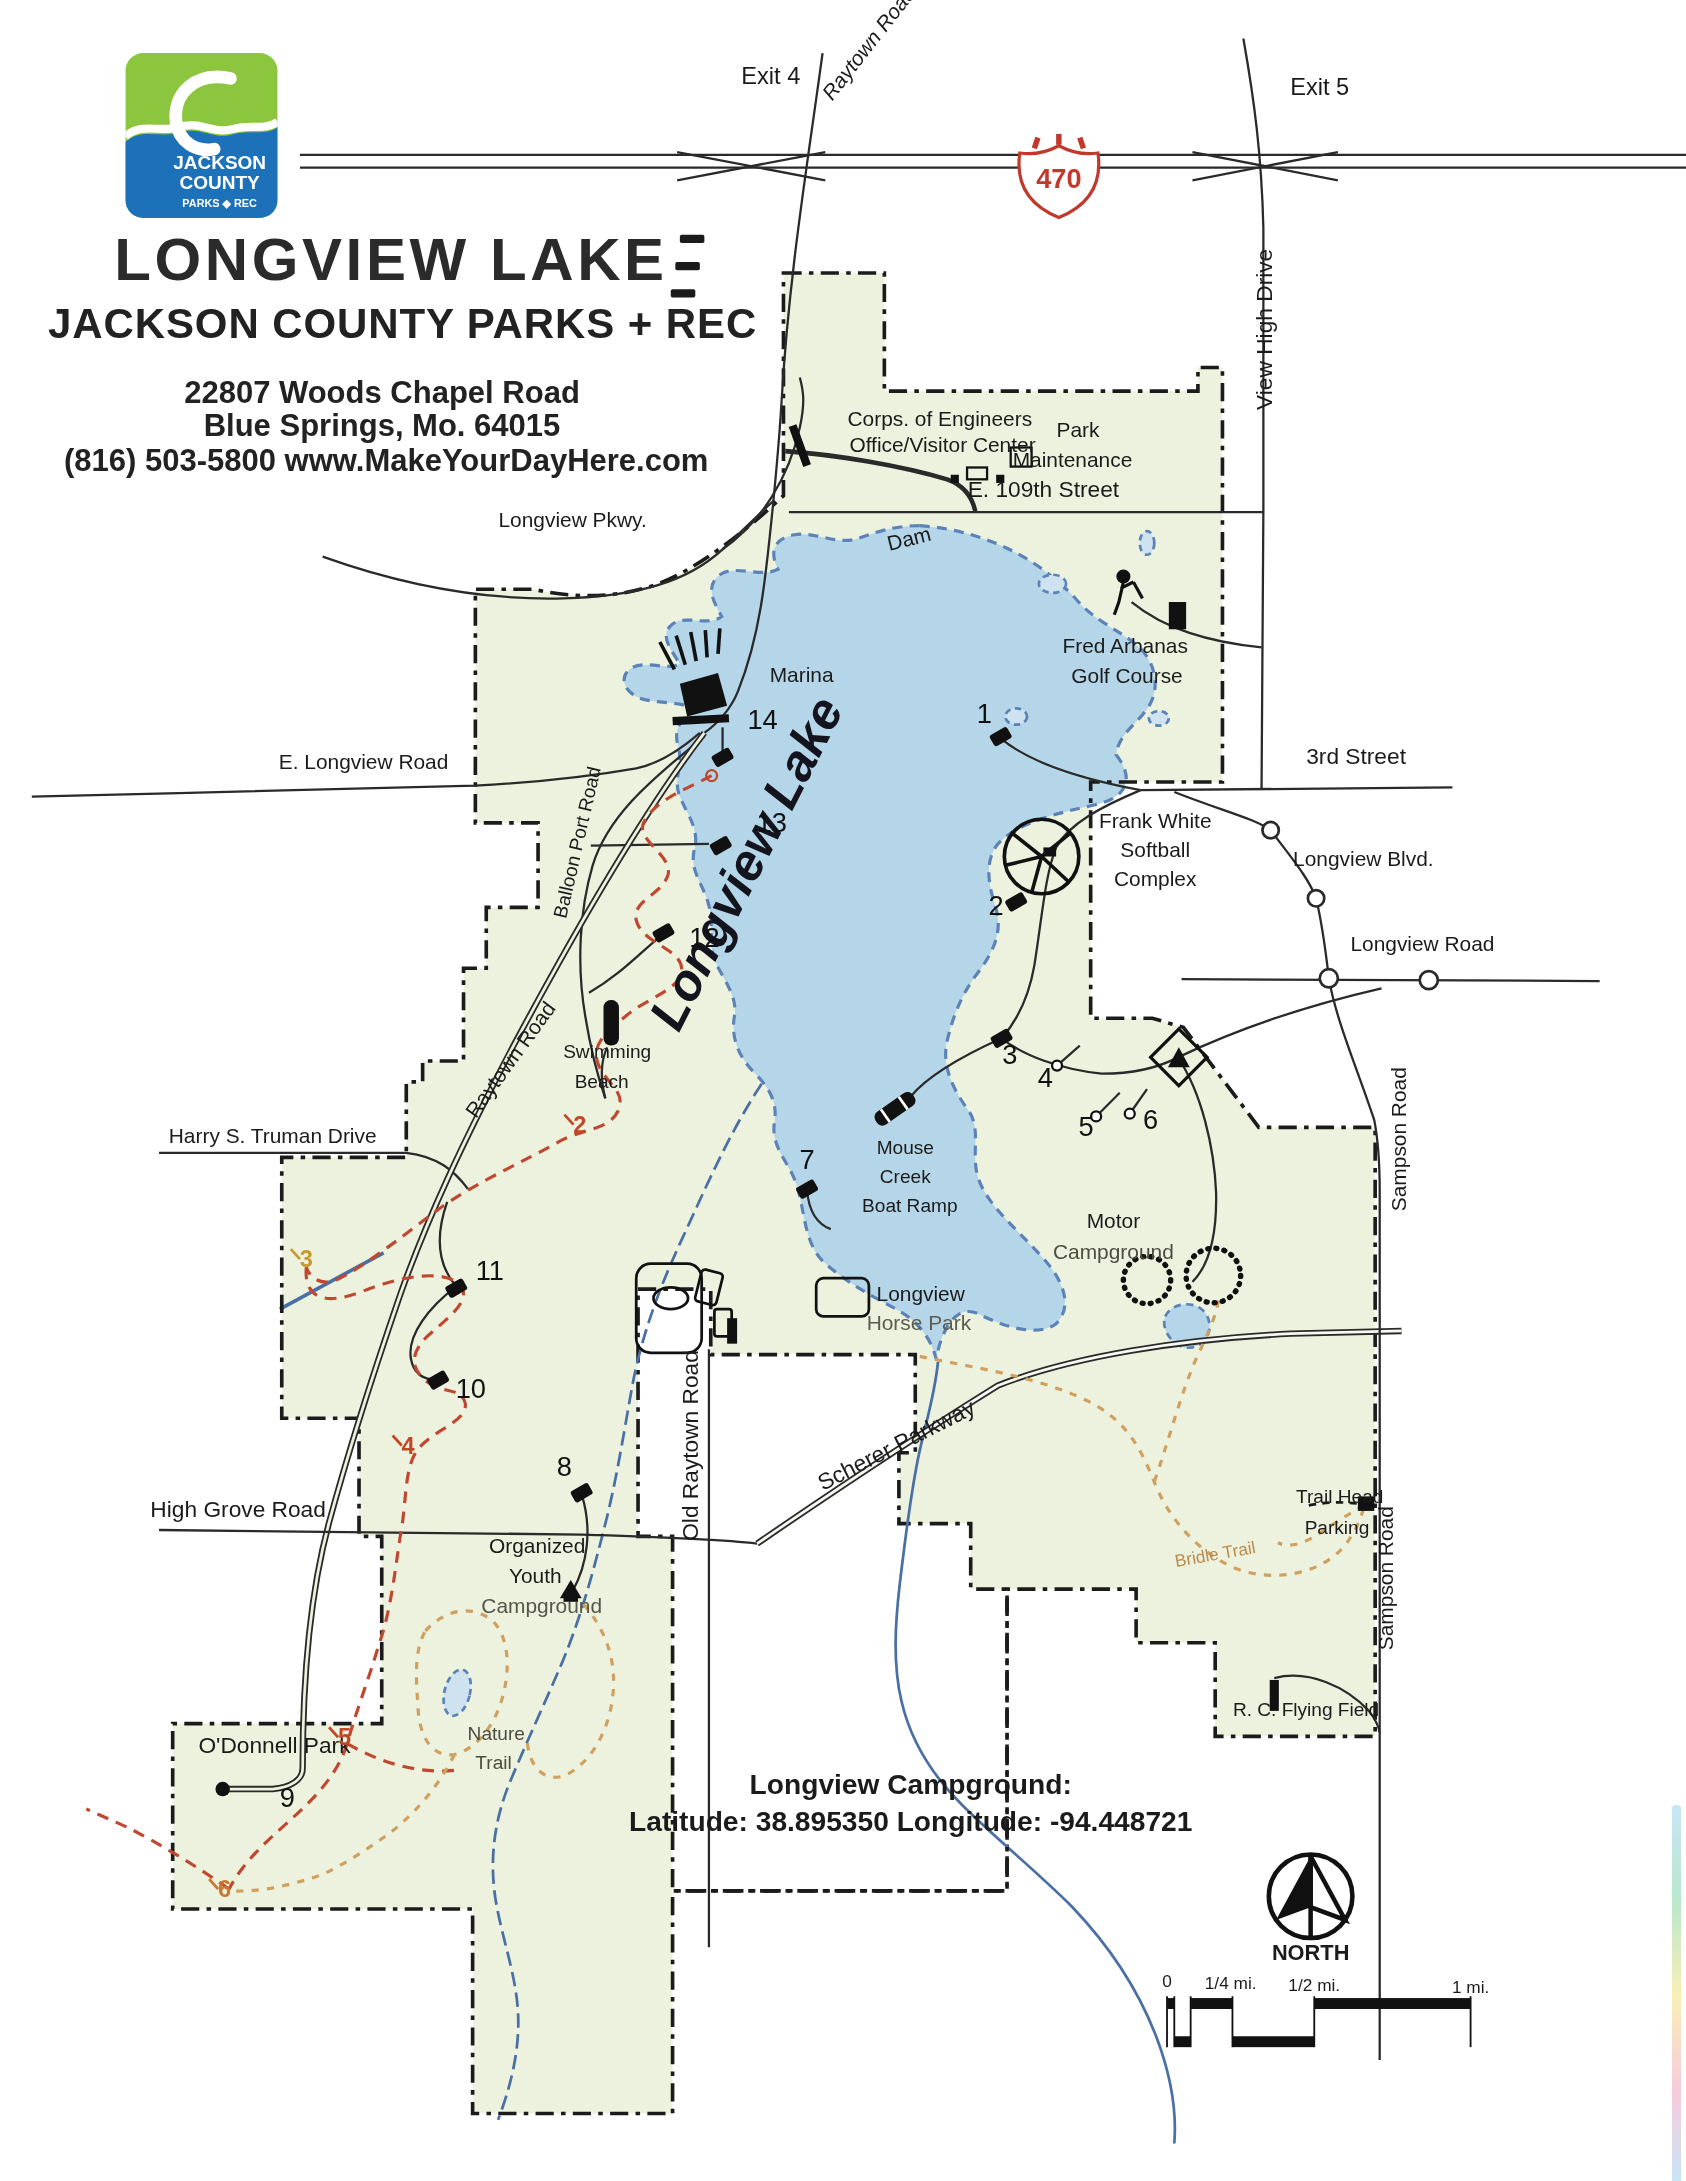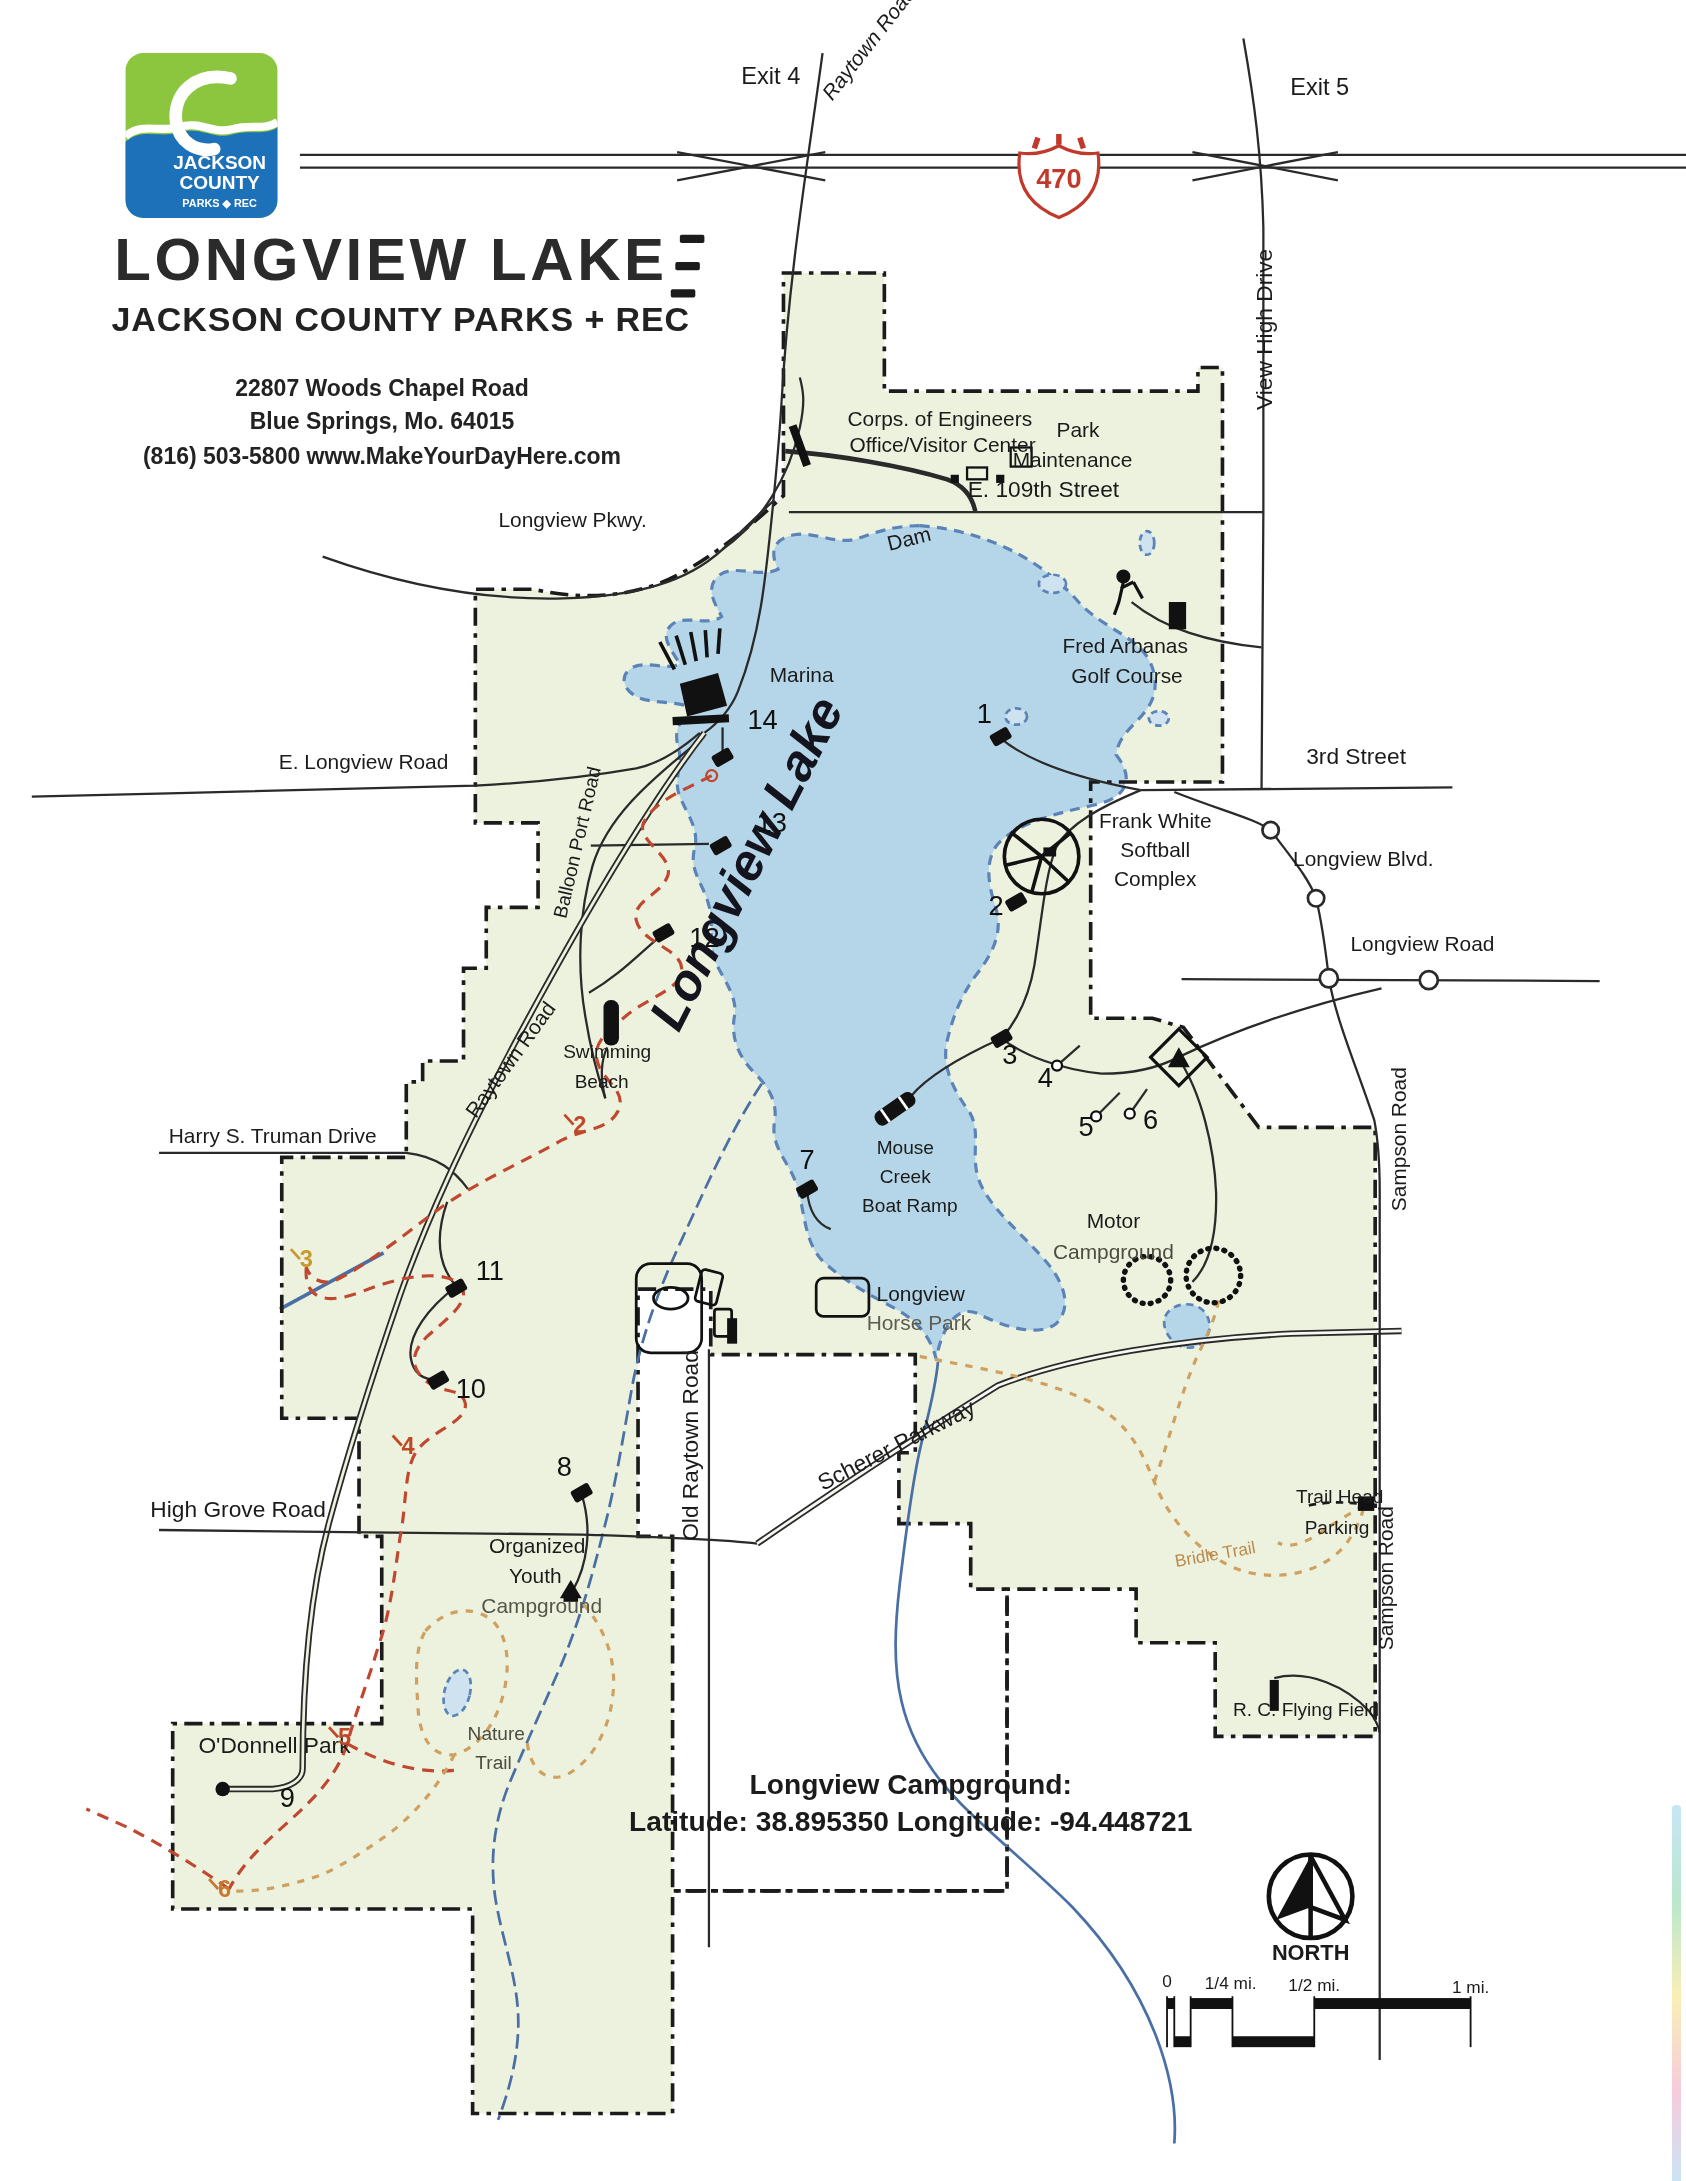--- a/index.html
+++ b/index.html
@@ -1,22 +1,22 @@
 <!DOCTYPE html>
 <html style="font-size:14.5px"><head>
 <meta charset="utf-8">
 <style>
   html,body{margin:0;padding:0;background:#fff;}
   body{width:1686px;height:2182px;position:relative;font-family:"Liberation Sans",sans-serif;overflow:hidden;}
   #map-svg{position:absolute;left:0;top:0;}
   .header{position:absolute;left:0;top:0;width:727px;z-index:5;}
   .logo{position:absolute;left:125px;top:53px;width:122px;height:165px;}
   .title{position:absolute;left:73px;top:225px;width:636px;font-size:60px;font-weight:bold;letter-spacing:3.6px;color:#2b2b2b;text-align:center;white-space:nowrap;}
-  .subtitle{position:absolute;left:54px;top:300px;width:636px;font-size:34px;font-weight:bold;letter-spacing:0.9px;color:#222;text-align:right;white-space:nowrap;}
-  .addr{position:absolute;width:636px;left:64px;text-align:center;font-weight:bold;font-size:23px;color:#222;white-space:nowrap;}
+  .subtitle{position:absolute;left:48px;top:300px;width:636px;font-size:42px;font-weight:bold;letter-spacing:0.9px;color:#222;text-align:center;white-space:nowrap;}
+  .addr{position:absolute;width:636px;left:64px;text-align:center;font-weight:bold;font-size:31px;color:#222;white-space:nowrap;}
   .addr1{top:375px;} .addr2{top:408px;} .addr3{top:443px;}
   .scan-strip{position:absolute;right:5.5px;top:1805px;width:8.2px;height:382px;
      background:linear-gradient(180deg,#9ad2ef,#7fd4a5,#f4e27a,#f0a0c0,#9ad2ef);opacity:.55;border-radius:3.6px;}
   text{font-family:"Liberation Sans",sans-serif;}
 </style>
 </head>
 <body>
 
 <svg id="map-svg" width="1686" height="2182" viewBox="0 0 1855 2400">
 

